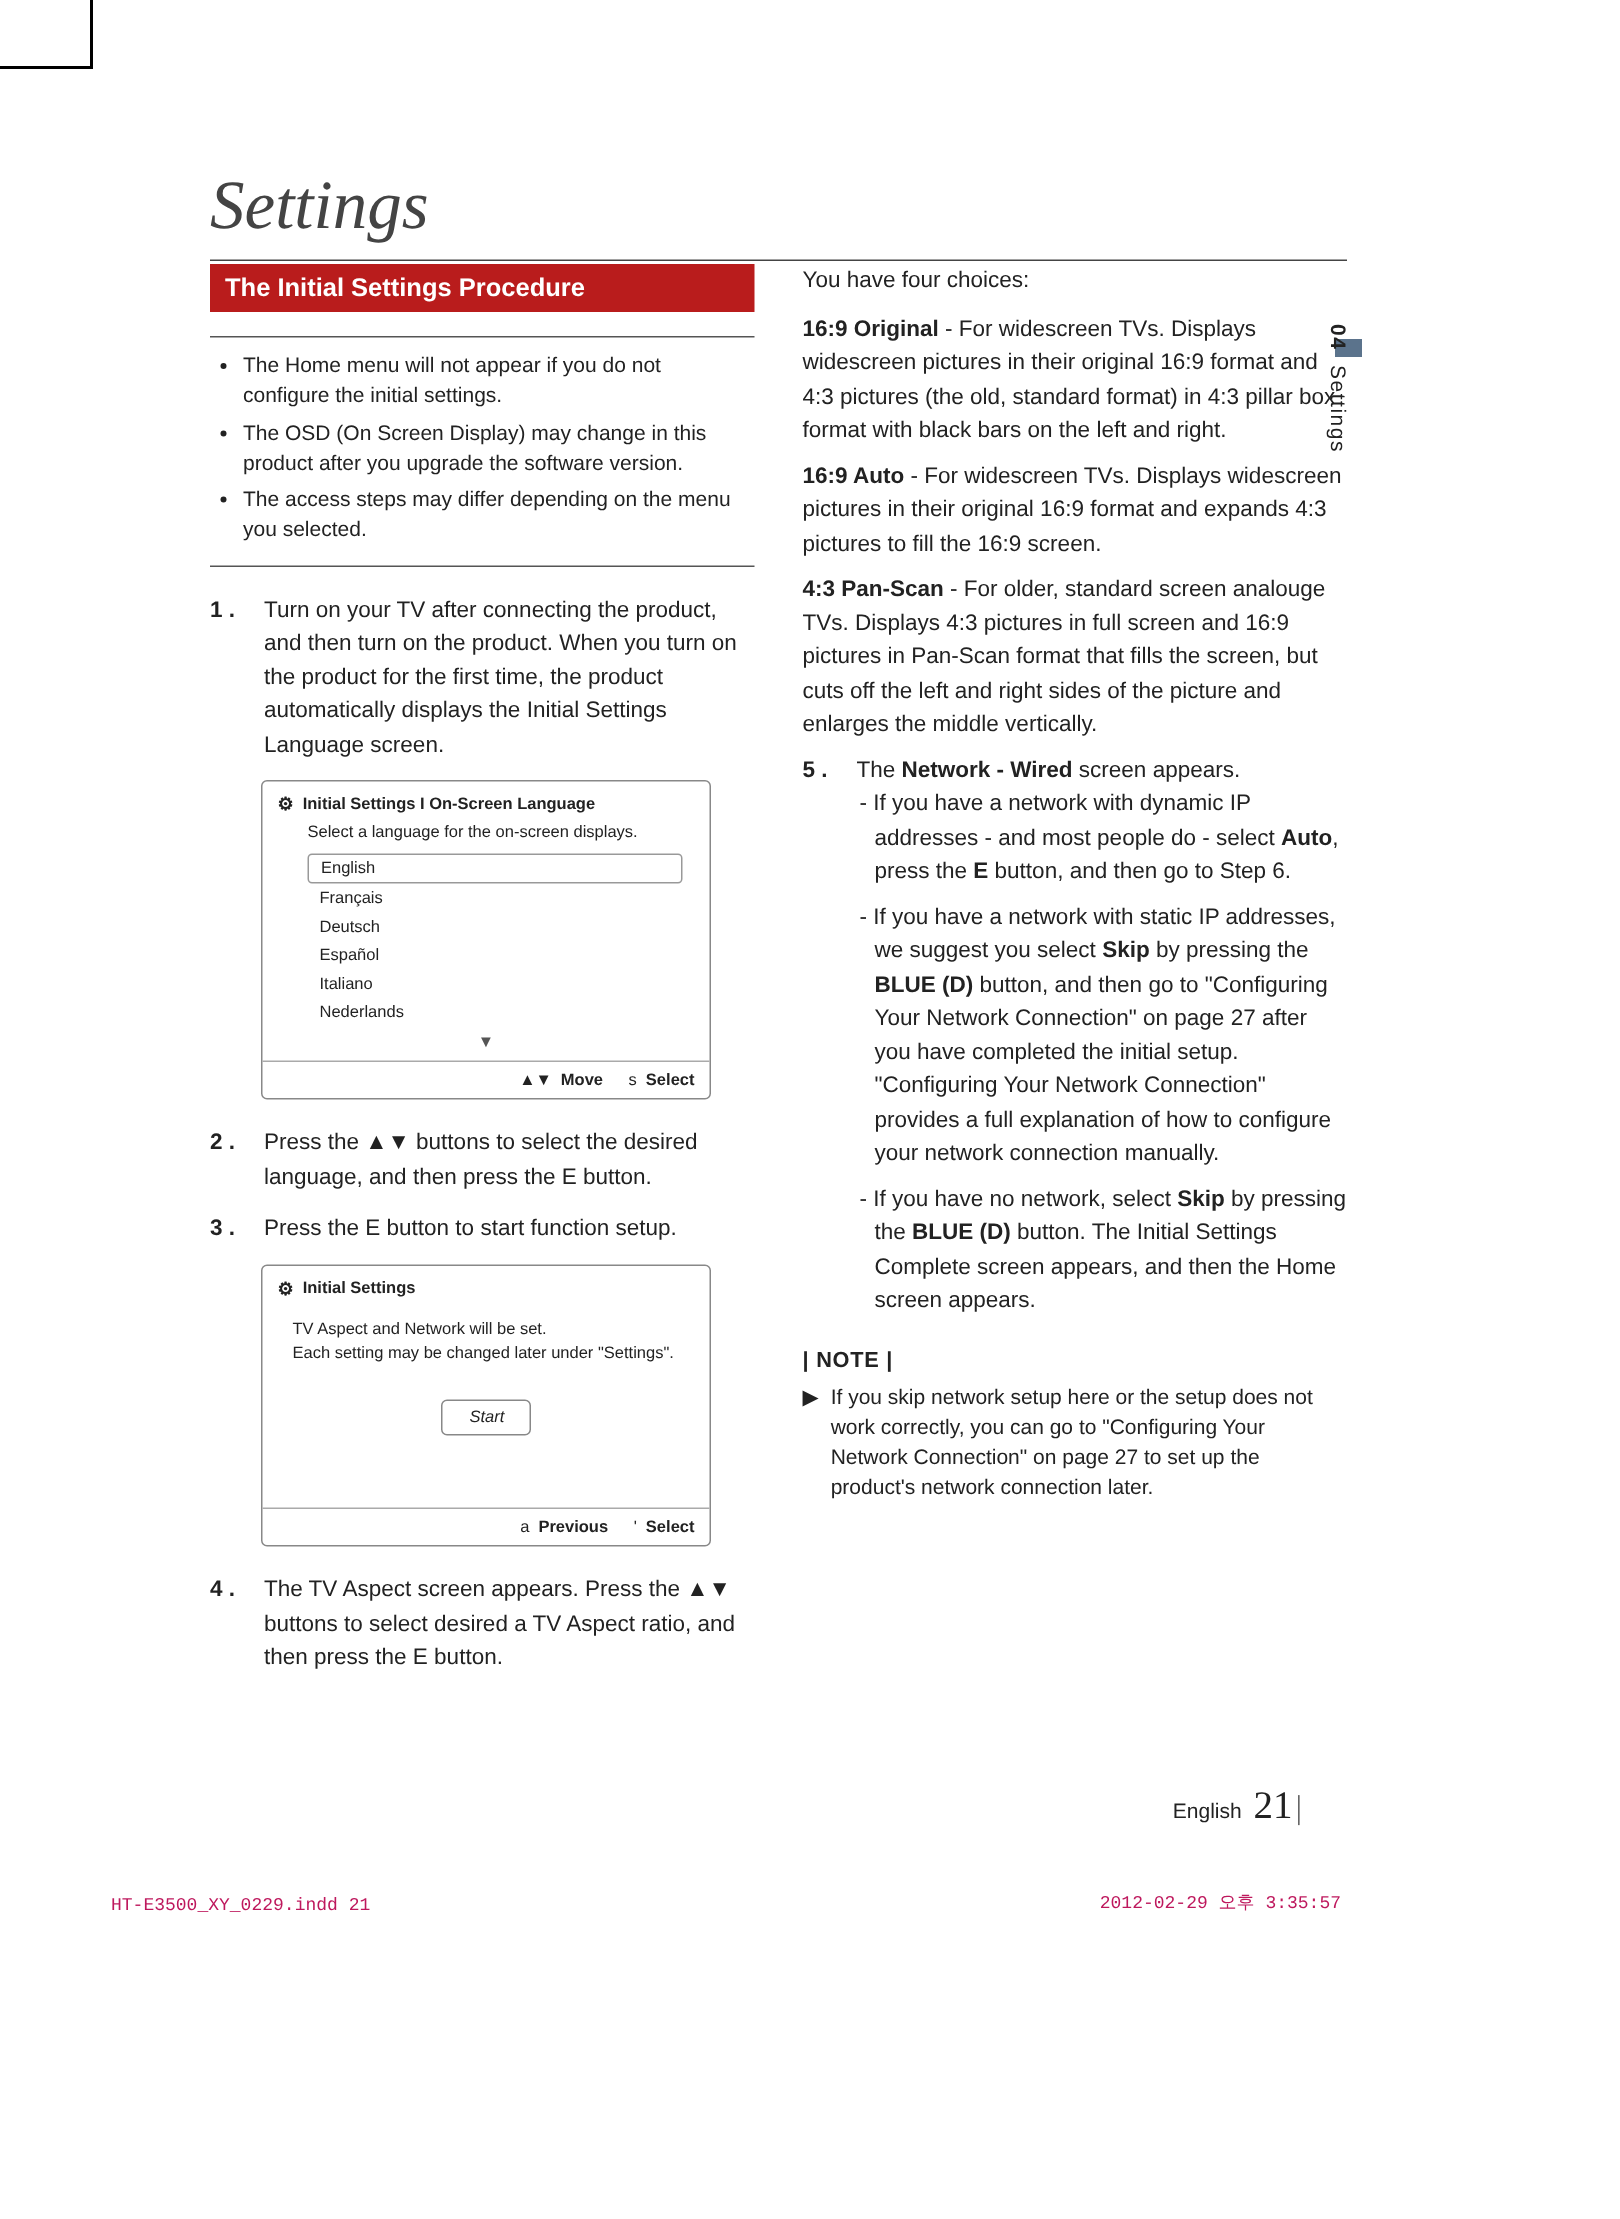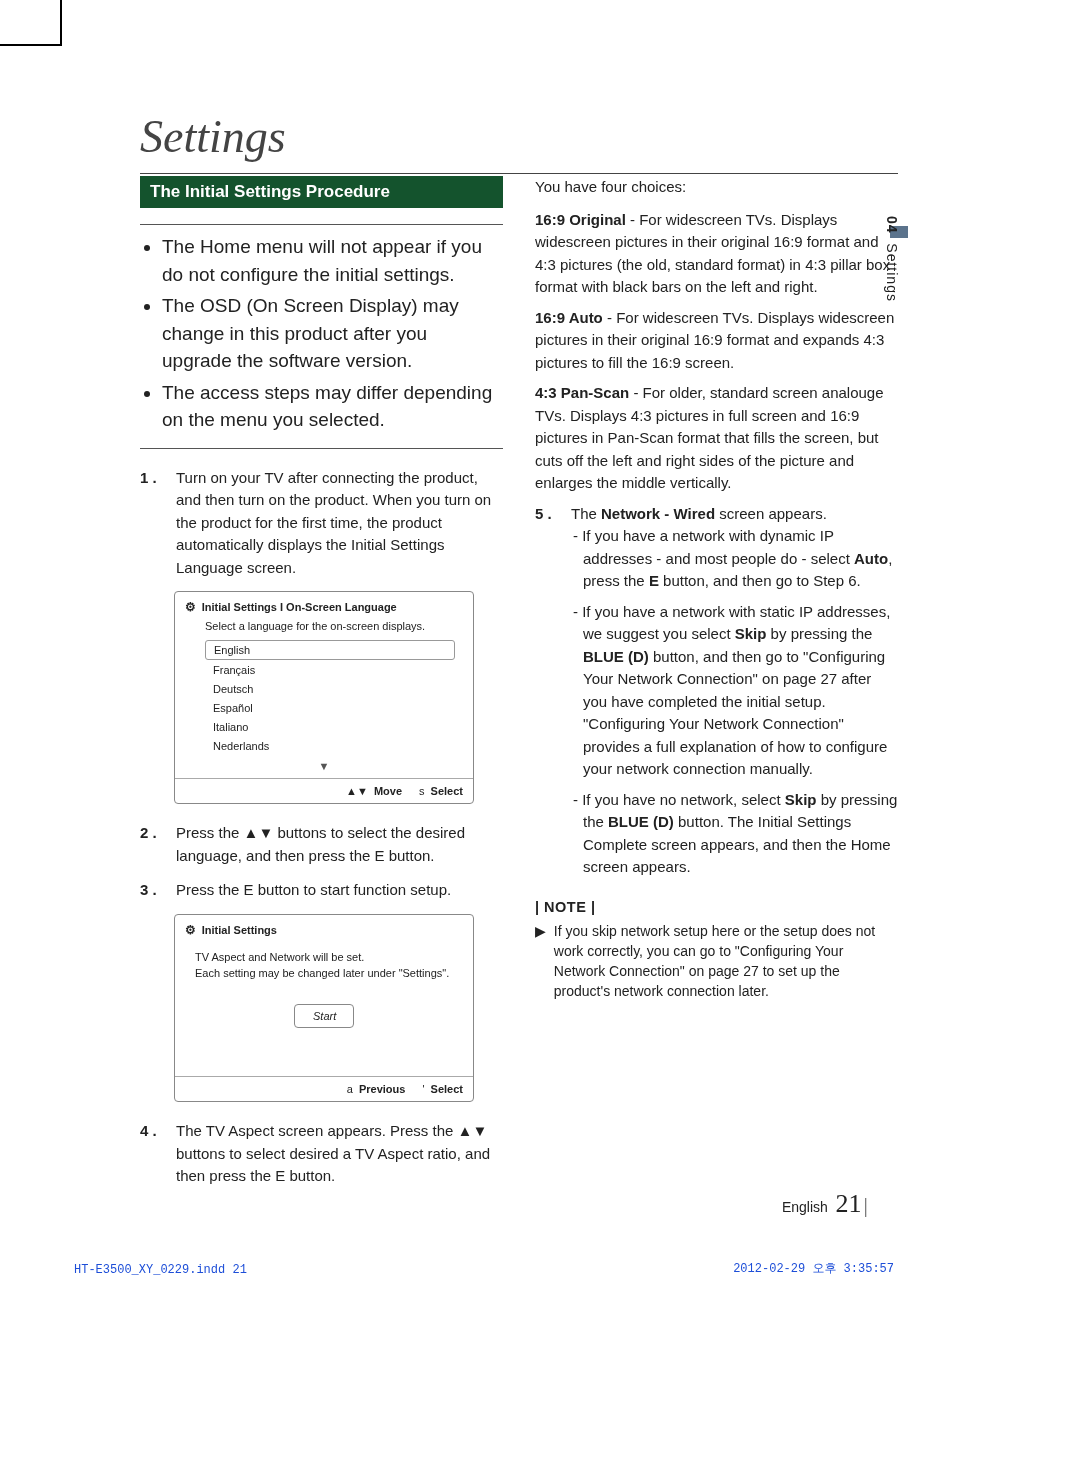--- a/index.html
+++ b/index.html
@@ -27,33 +27,33 @@
     font-style: italic;
     font-size: 46px;
     color: #444;
     margin-bottom: 10px;
     font-weight: 300;
   }
   .hr-top { border-top: 1px solid #444; margin-bottom: 2px; }
   .cols { display: flex; gap: 32px; }
   .col { width: 370px; }
   .band {
-    background: #14532d;
+    background: #b91c1c;
     color: #fff;
     font-weight: bold;
     font-size: 17px;
     padding: 6px 10px;
     margin-bottom: 16px;
   }
   .box-notes {
     border-top: 1px solid #555;
     border-bottom: 1px solid #555;
     padding: 8px 4px 10px 4px;
     margin-bottom: 18px;
-    font-size: 19px;
+    font-size: 14px;
     line-height: 1.45;
   }
   .box-notes ul { margin: 0; padding-left: 18px; }
   .box-notes li { margin-bottom: 4px; }
   .step {
     display: flex;
     gap: 16px;
     font-size: 15px;
     line-height: 1.5;
     margin-bottom: 12px;
@@ -152,21 +152,21 @@
     right: 120px;
     bottom: 260px;
     font-size: 14px;
   }
   .pg-num .big { font-size: 26px; font-family: Georgia, serif; }
   .pg-num .bar { font-size: 22px; font-family: Georgia, serif; color: #666; margin-left: 2px; }
   .footer-l, .footer-r {
     position: absolute;
     bottom: 202px;
     font-size: 12px;
-    color: #1d4ed8;
+    color: #be185d;
     font-family: 'Courier New', monospace;
   }
   .footer-l { left: 74px; }
   .footer-r { right: 94px; }
   .gear { font-size: 12px; }
 </style>
 </head>
 <body>
 
 <div class="page">

